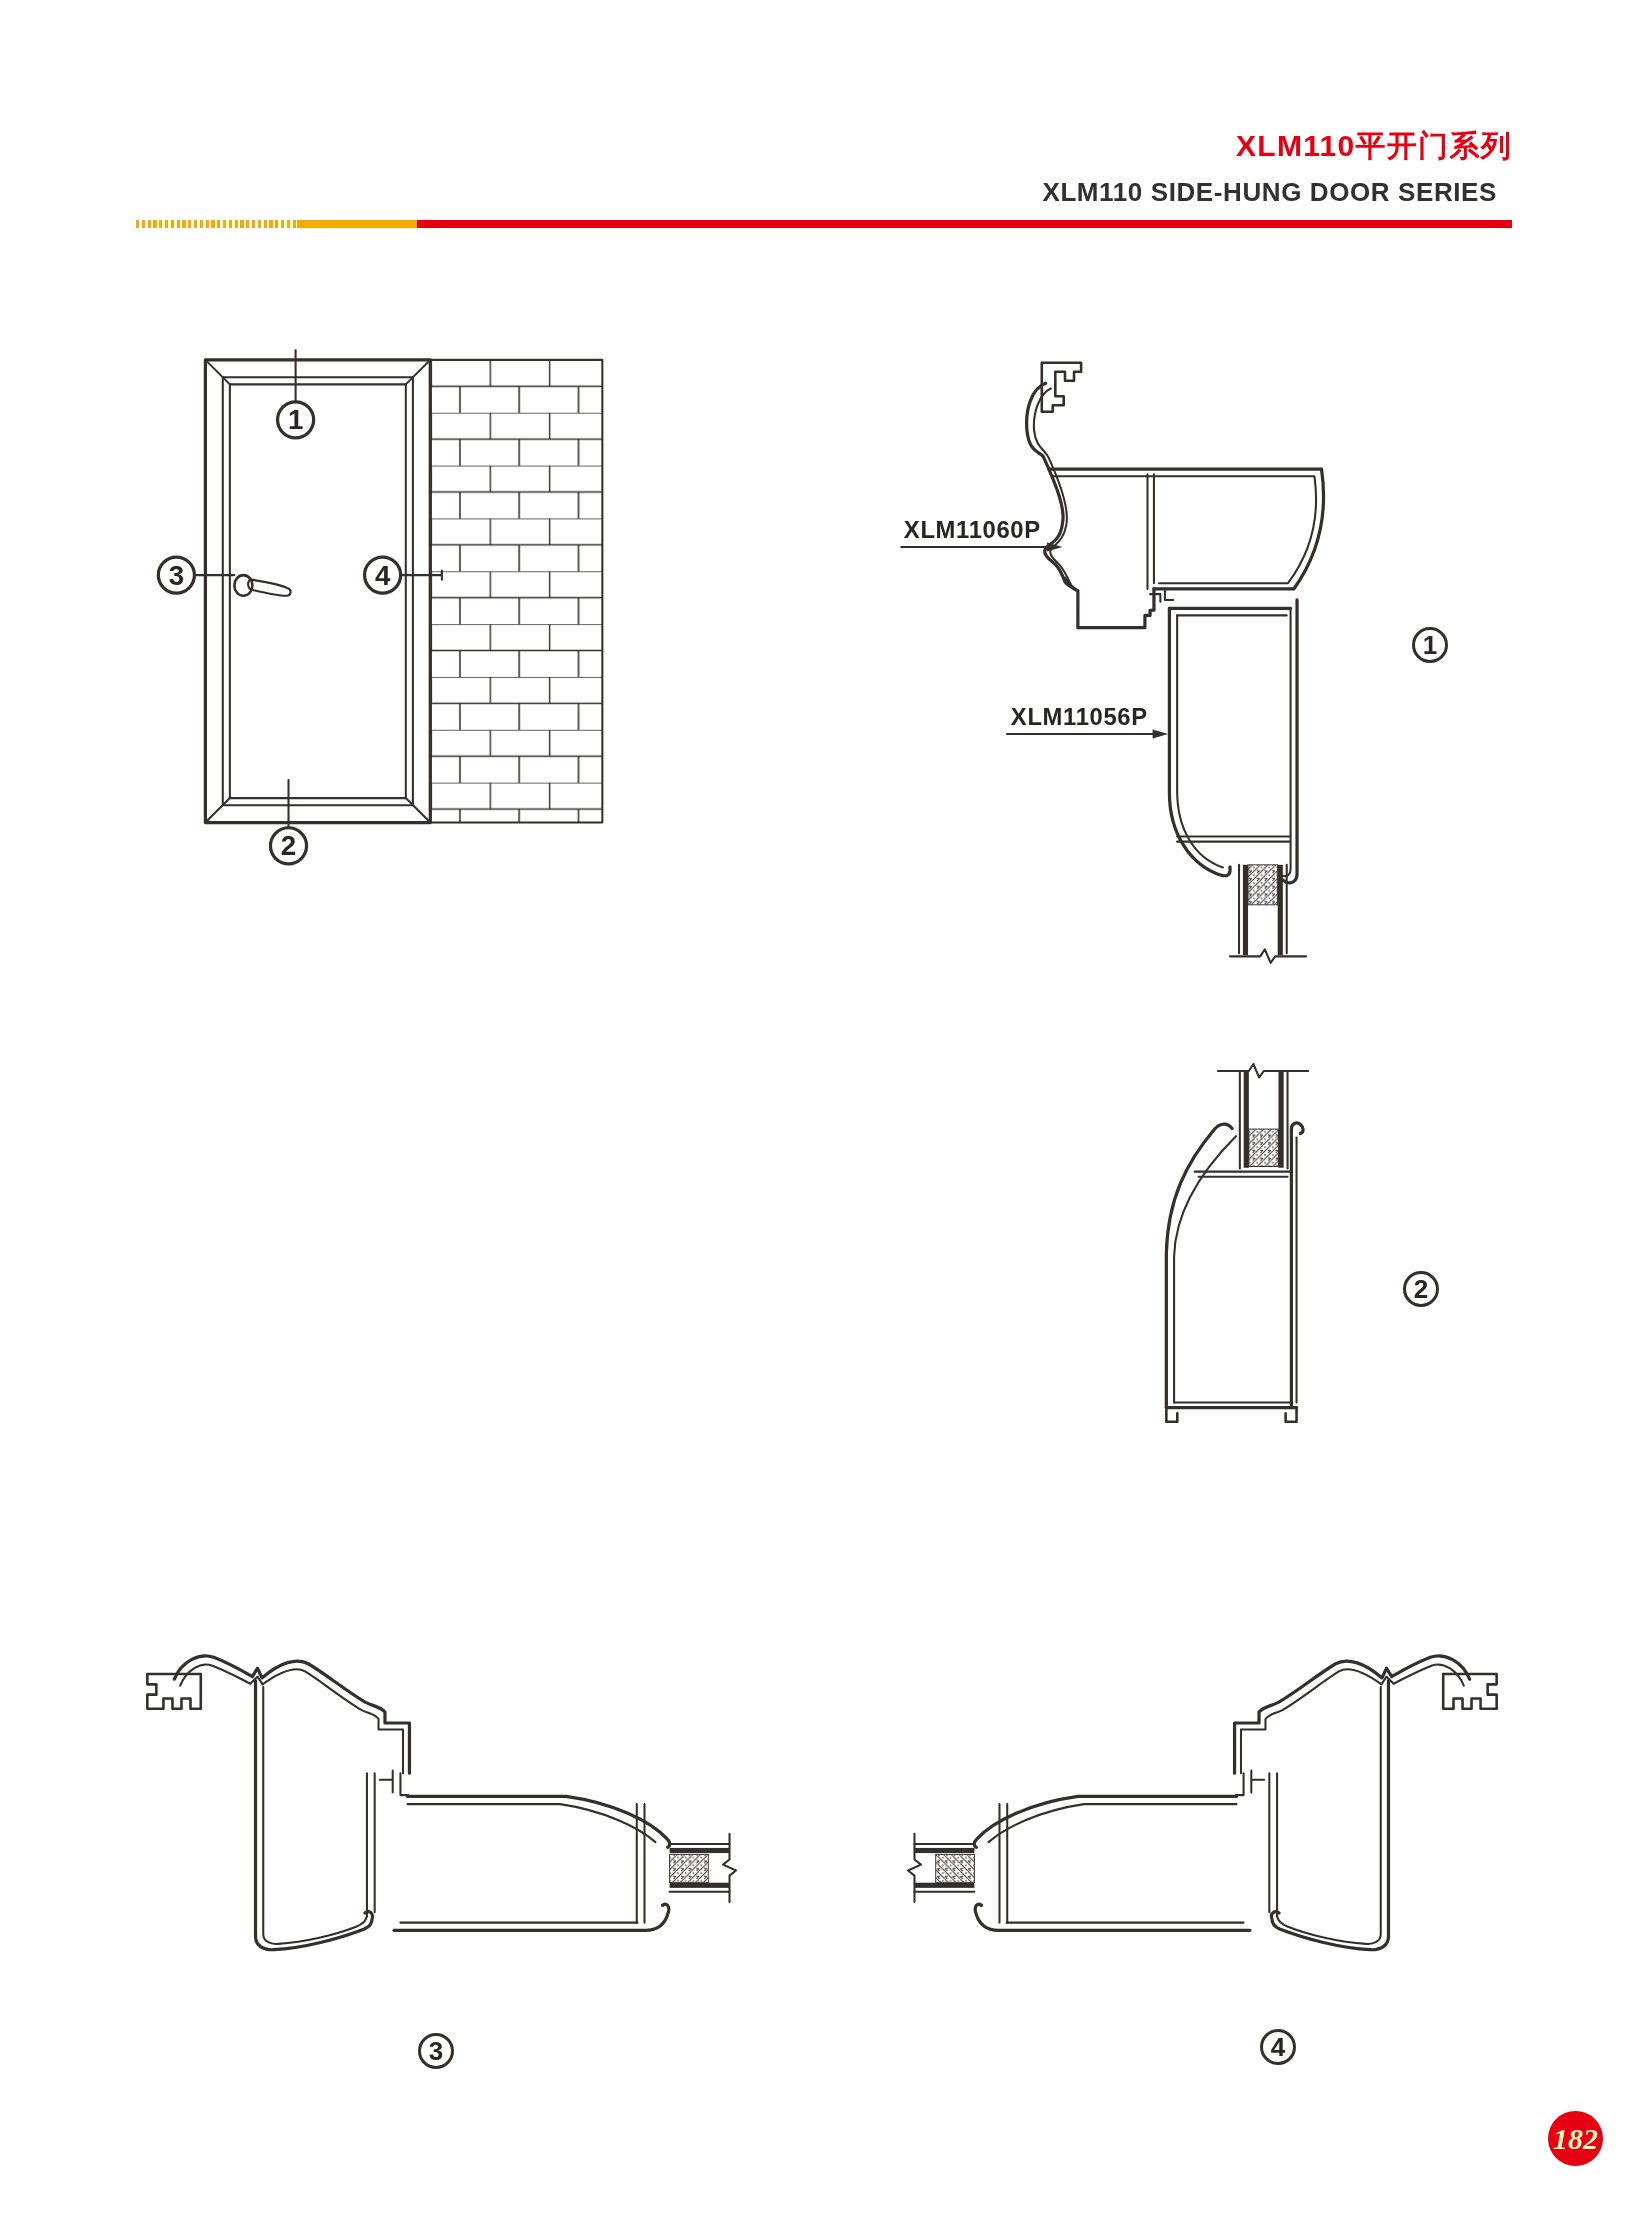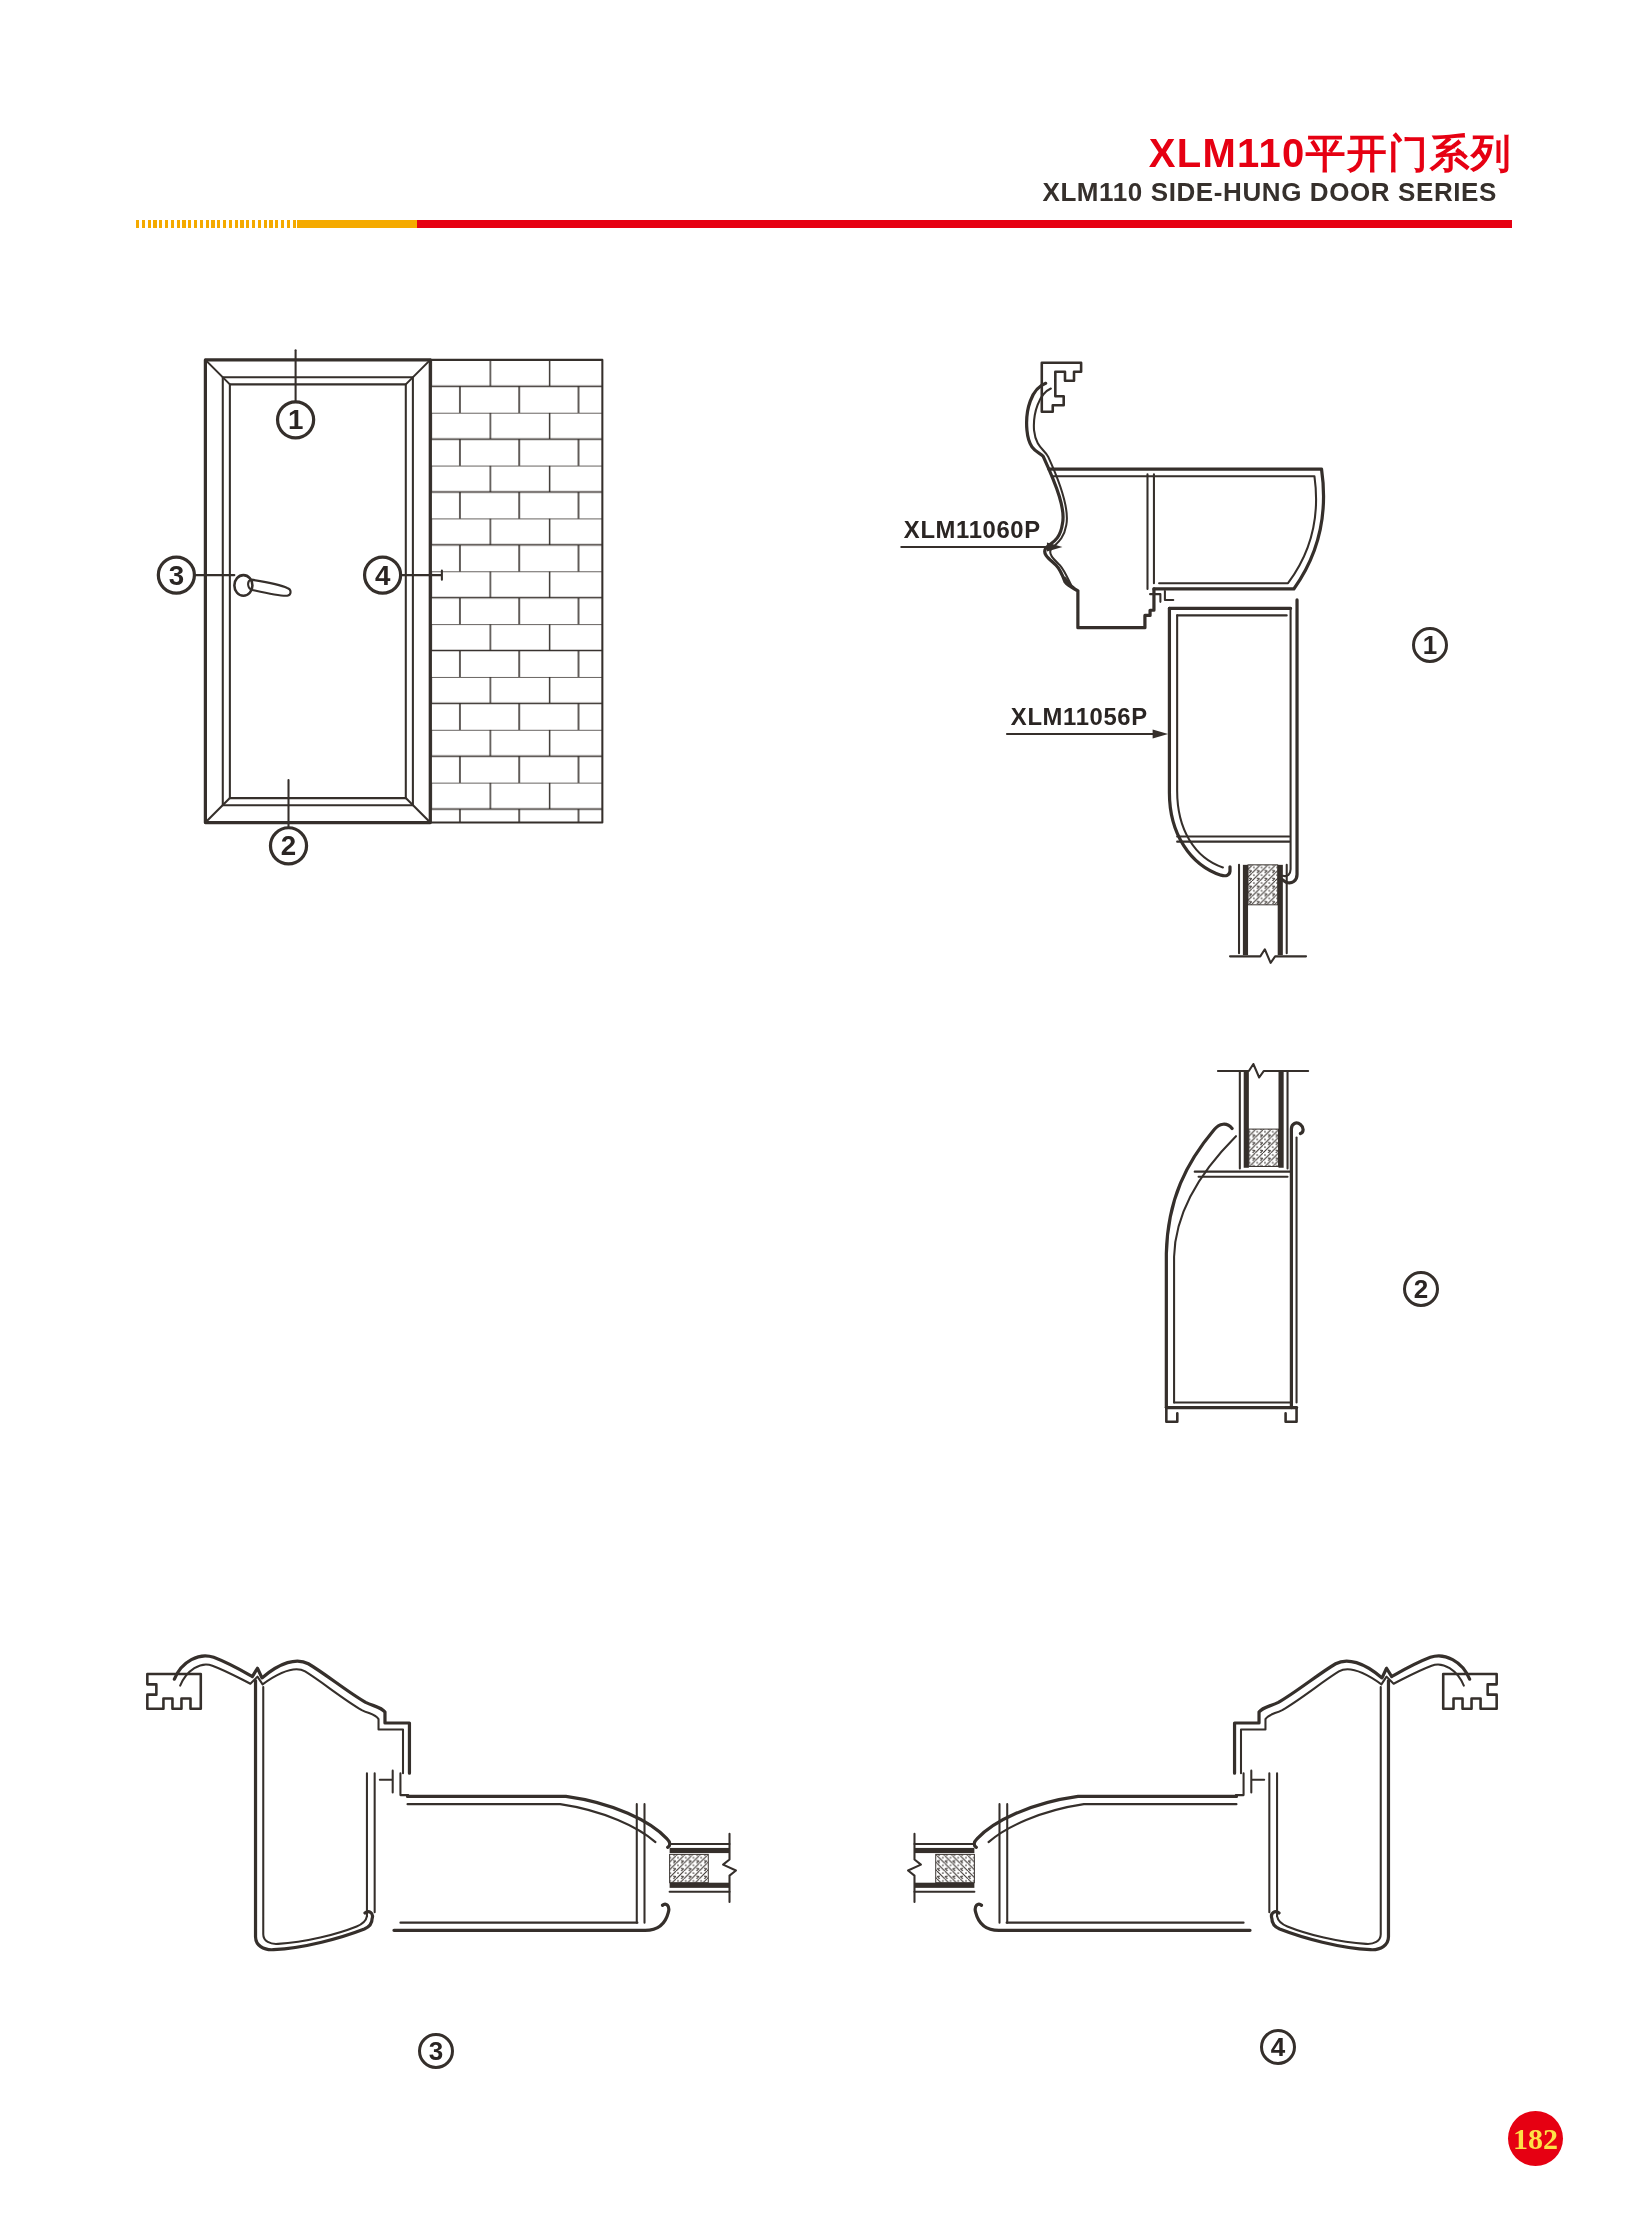--- a/index.html
+++ b/index.html
@@ -1,21 +1,21 @@
 <!DOCTYPE html>
 <html style="font-size:10.3px"><head>
 <meta charset="utf-8">
 <style>
   html,body{margin:0;padding:0;background:#ffffff;}
   body{width:1645px;height:2216px;position:relative;overflow:hidden;
        font-family:"Liberation Sans","DejaVu Sans",sans-serif;color:#2a2523;}
   .page{position:absolute;inset:0;background:#ffffff;}
 
   
-  .title-cn{position:absolute;top:126px;right:133px;font-size:40px;font-weight:bold;
+  .title-cn{position:absolute;top:126px;right:133px;font-size:30px;font-weight:bold;
             color:#e60012;letter-spacing:1.3px;white-space:nowrap;}
   .title-en{position:absolute;top:177px;right:148px;font-size:26px;font-weight:bold;
             color:#36302c;letter-spacing:0.6px;white-space:nowrap;}
   .rule{position:absolute;top:220px;left:136px;width:1376px;height:8.4px;}
   .rule span{position:absolute;top:0;height:8.4px;display:block;}
   .rule-dashes{left:0;width:161px;
      background:repeating-linear-gradient(90deg,#f5aa00 0 3.2px,#ffffff 3.2px 5.8px);}
   .rule-yellow{left:161px;width:120px;background:#f5aa00;}
   .rule-red{left:281px;width:1095px;background:#e60012;}
 
@@ -27,23 +27,23 @@
             font-weight:bold;font-size:37px;fill:#2a2523;letter-spacing:1px;}
   text.co-num{font-family:"Liberation Sans","DejaVu Sans",sans-serif;
             font-weight:bold;font-size:43px;fill:#2a2523;text-anchor:middle;}
 
   
   .callout{position:absolute;width:36px;height:36px;border:3.2px solid #352f2b;border-radius:50%;
            display:flex;align-items:center;justify-content:center;
            font-size:26px;font-weight:bold;color:#2a2523;box-sizing:border-box;background:#fff;}
 
   
-  .badge{position:absolute;left:1508px;top:2111px;width:55px;height:55px;border-radius:50%;
-         background:#e60012;color:#fde047;display:flex;align-items:center;justify-content:center;
-         font-family:"Liberation Serif","DejaVu Serif",serif;font-size:30px;font-weight:600;}
+  .badge{position:absolute;left:1548px;top:2111px;width:55px;height:55px;border-radius:50%;
+         background:#e60012;color:#fef9c3;display:flex;align-items:center;justify-content:center;
+         font-family:"Liberation Serif","DejaVu Serif",serif;font-size:30px;font-weight:600;font-style:italic;}
 </style>
 </head>
 <body>
 
 <div class="page">
 
   <div class="title-cn">XLM110平开门系列</div>
   <div class="title-en">XLM110 SIDE-HUNG DOOR SERIES</div>
   <div class="rule">
     <span class="rule-dashes"></span>

